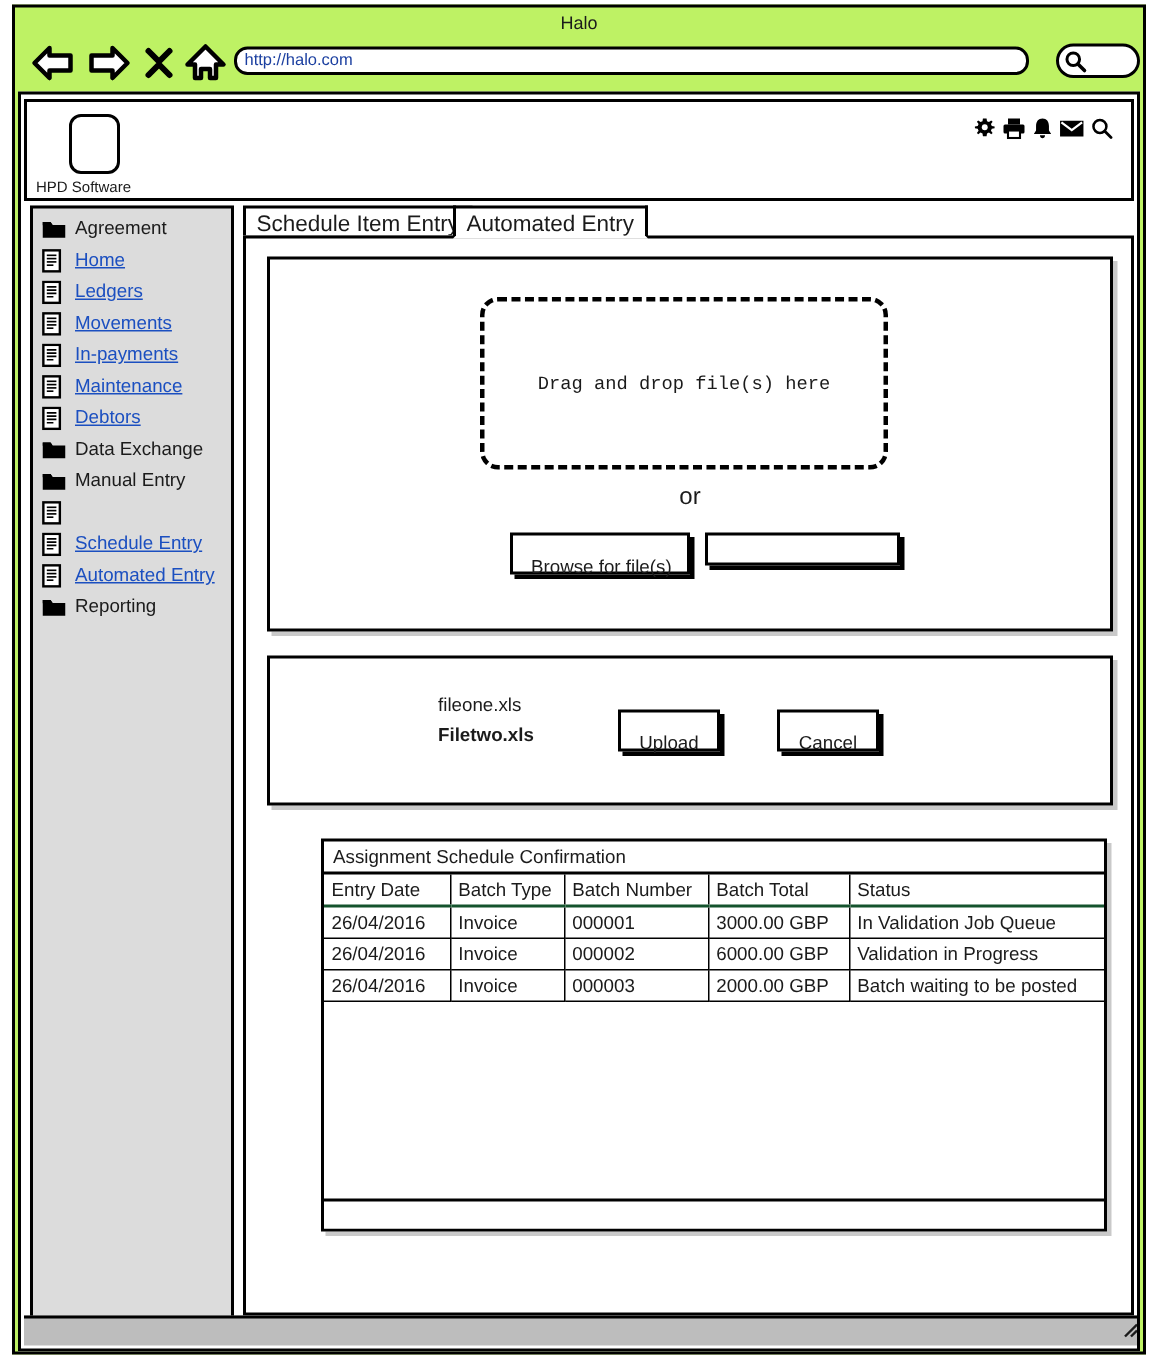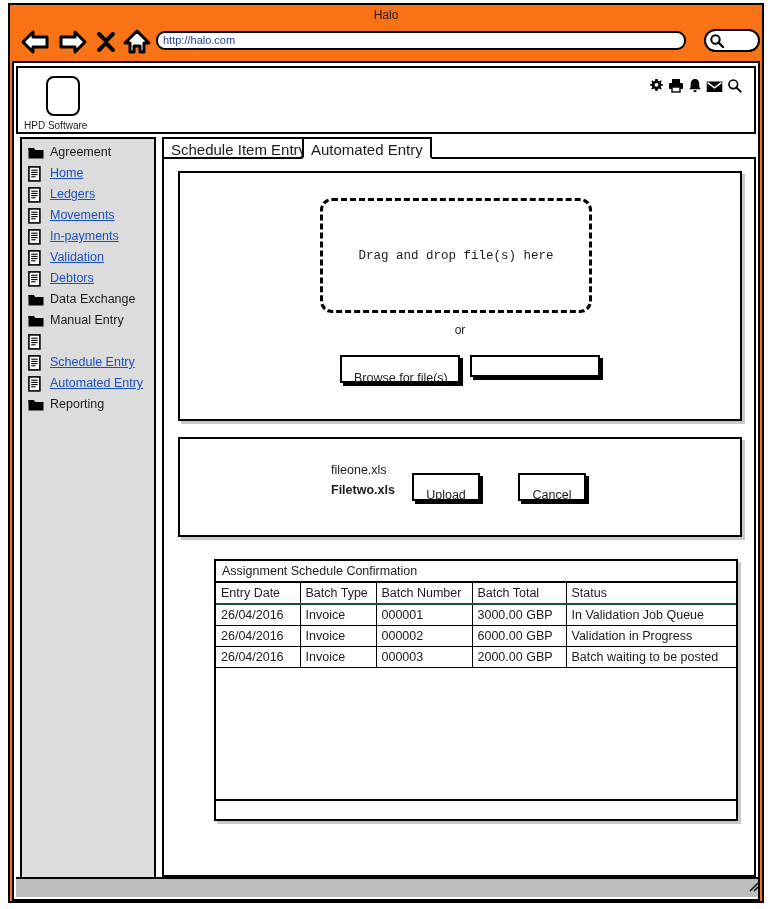--- a/index.html
+++ b/index.html
@@ -14,21 +14,21 @@
     -webkit-font-smoothing: none;
   }
 
   
   #browser-window {
     position: absolute;
     left: 8px;
     top: 3px;
     width: 756px;
     height: 900px;
-    background: #f97316;
+    background: #bef264;
     border: 2px solid #000000;
     box-sizing: border-box;
   }
   #title-bar {
     position: absolute;
     left: 0; top: 0;
     width: 100%;
     height: 20px;
     line-height: 20px;
     text-align: center;
@@ -246,21 +246,21 @@
     font-size: 12.5px;
     color: #1b1b1b;
     font-family: Liberation Mono, monospace;
   }
   #or-label {
     position: absolute;
     left: 0;
     top: 150px;
     width: 100%;
     text-align: center;
-    font-size: 12px;
+    font-size: 16px;
     color: #1b1b1b;
   }
 
   .btn {
     font-family: "Liberation Sans", sans-serif;
     font-size: 12.5px;
     color: #1b1b1b;
     background: #ffffff;
     border: 2px solid #000000;
     box-sizing: border-box;
@@ -293,21 +293,20 @@
     top: 182px;
     width: 130px;
     height: 22px;
   }
 
   .file-name {
     position: absolute;
     left: 112px;
     font-size: 12.5px;
     color: #1b1b1b;
-    margin-left: 39px;
   }
   #file-0 { top: 24px; }
   #file-1 { top: 44px; font-weight: bold; }
   #upload-button {
     position: absolute;
     left: 232px;
     top: 34px;
     width: 68px;
     height: 21px;
     line-height: 17px;
@@ -542,21 +541,21 @@
           <span class="side-label link">In-payments</span>
         </div>
         <div class="side-item">
           <span class="side-ico"><svg width="14" height="16" viewBox="0 0 14 16">
               <rect x="0.9" y="0.9" width="11" height="14" fill="#ffffff" stroke="#000000" stroke-width="1.6"></rect>
               <line x1="3.2" y1="4.2" x2="9.6" y2="4.2" stroke="#000000" stroke-width="1.1"></line>
               <line x1="3.2" y1="6.4" x2="9.6" y2="6.4" stroke="#000000" stroke-width="1.1"></line>
               <line x1="3.2" y1="8.6" x2="9.6" y2="8.6" stroke="#000000" stroke-width="1.1"></line>
               <line x1="3.2" y1="10.8" x2="7.6" y2="10.8" stroke="#000000" stroke-width="1.1"></line>
             </svg></span>
-          <span class="side-label link">Validation</span>
+          <span class="side-label link">Maintenance</span>
         </div>
         <div class="side-item">
           <span class="side-ico"><svg width="14" height="16" viewBox="0 0 14 16">
               <rect x="0.9" y="0.9" width="11" height="14" fill="#ffffff" stroke="#000000" stroke-width="1.6"></rect>
               <line x1="3.2" y1="4.2" x2="9.6" y2="4.2" stroke="#000000" stroke-width="1.1"></line>
               <line x1="3.2" y1="6.4" x2="9.6" y2="6.4" stroke="#000000" stroke-width="1.1"></line>
               <line x1="3.2" y1="8.6" x2="9.6" y2="8.6" stroke="#000000" stroke-width="1.1"></line>
               <line x1="3.2" y1="10.8" x2="7.6" y2="10.8" stroke="#000000" stroke-width="1.1"></line>
             </svg></span>
           <span class="side-label link">Debtors</span>

